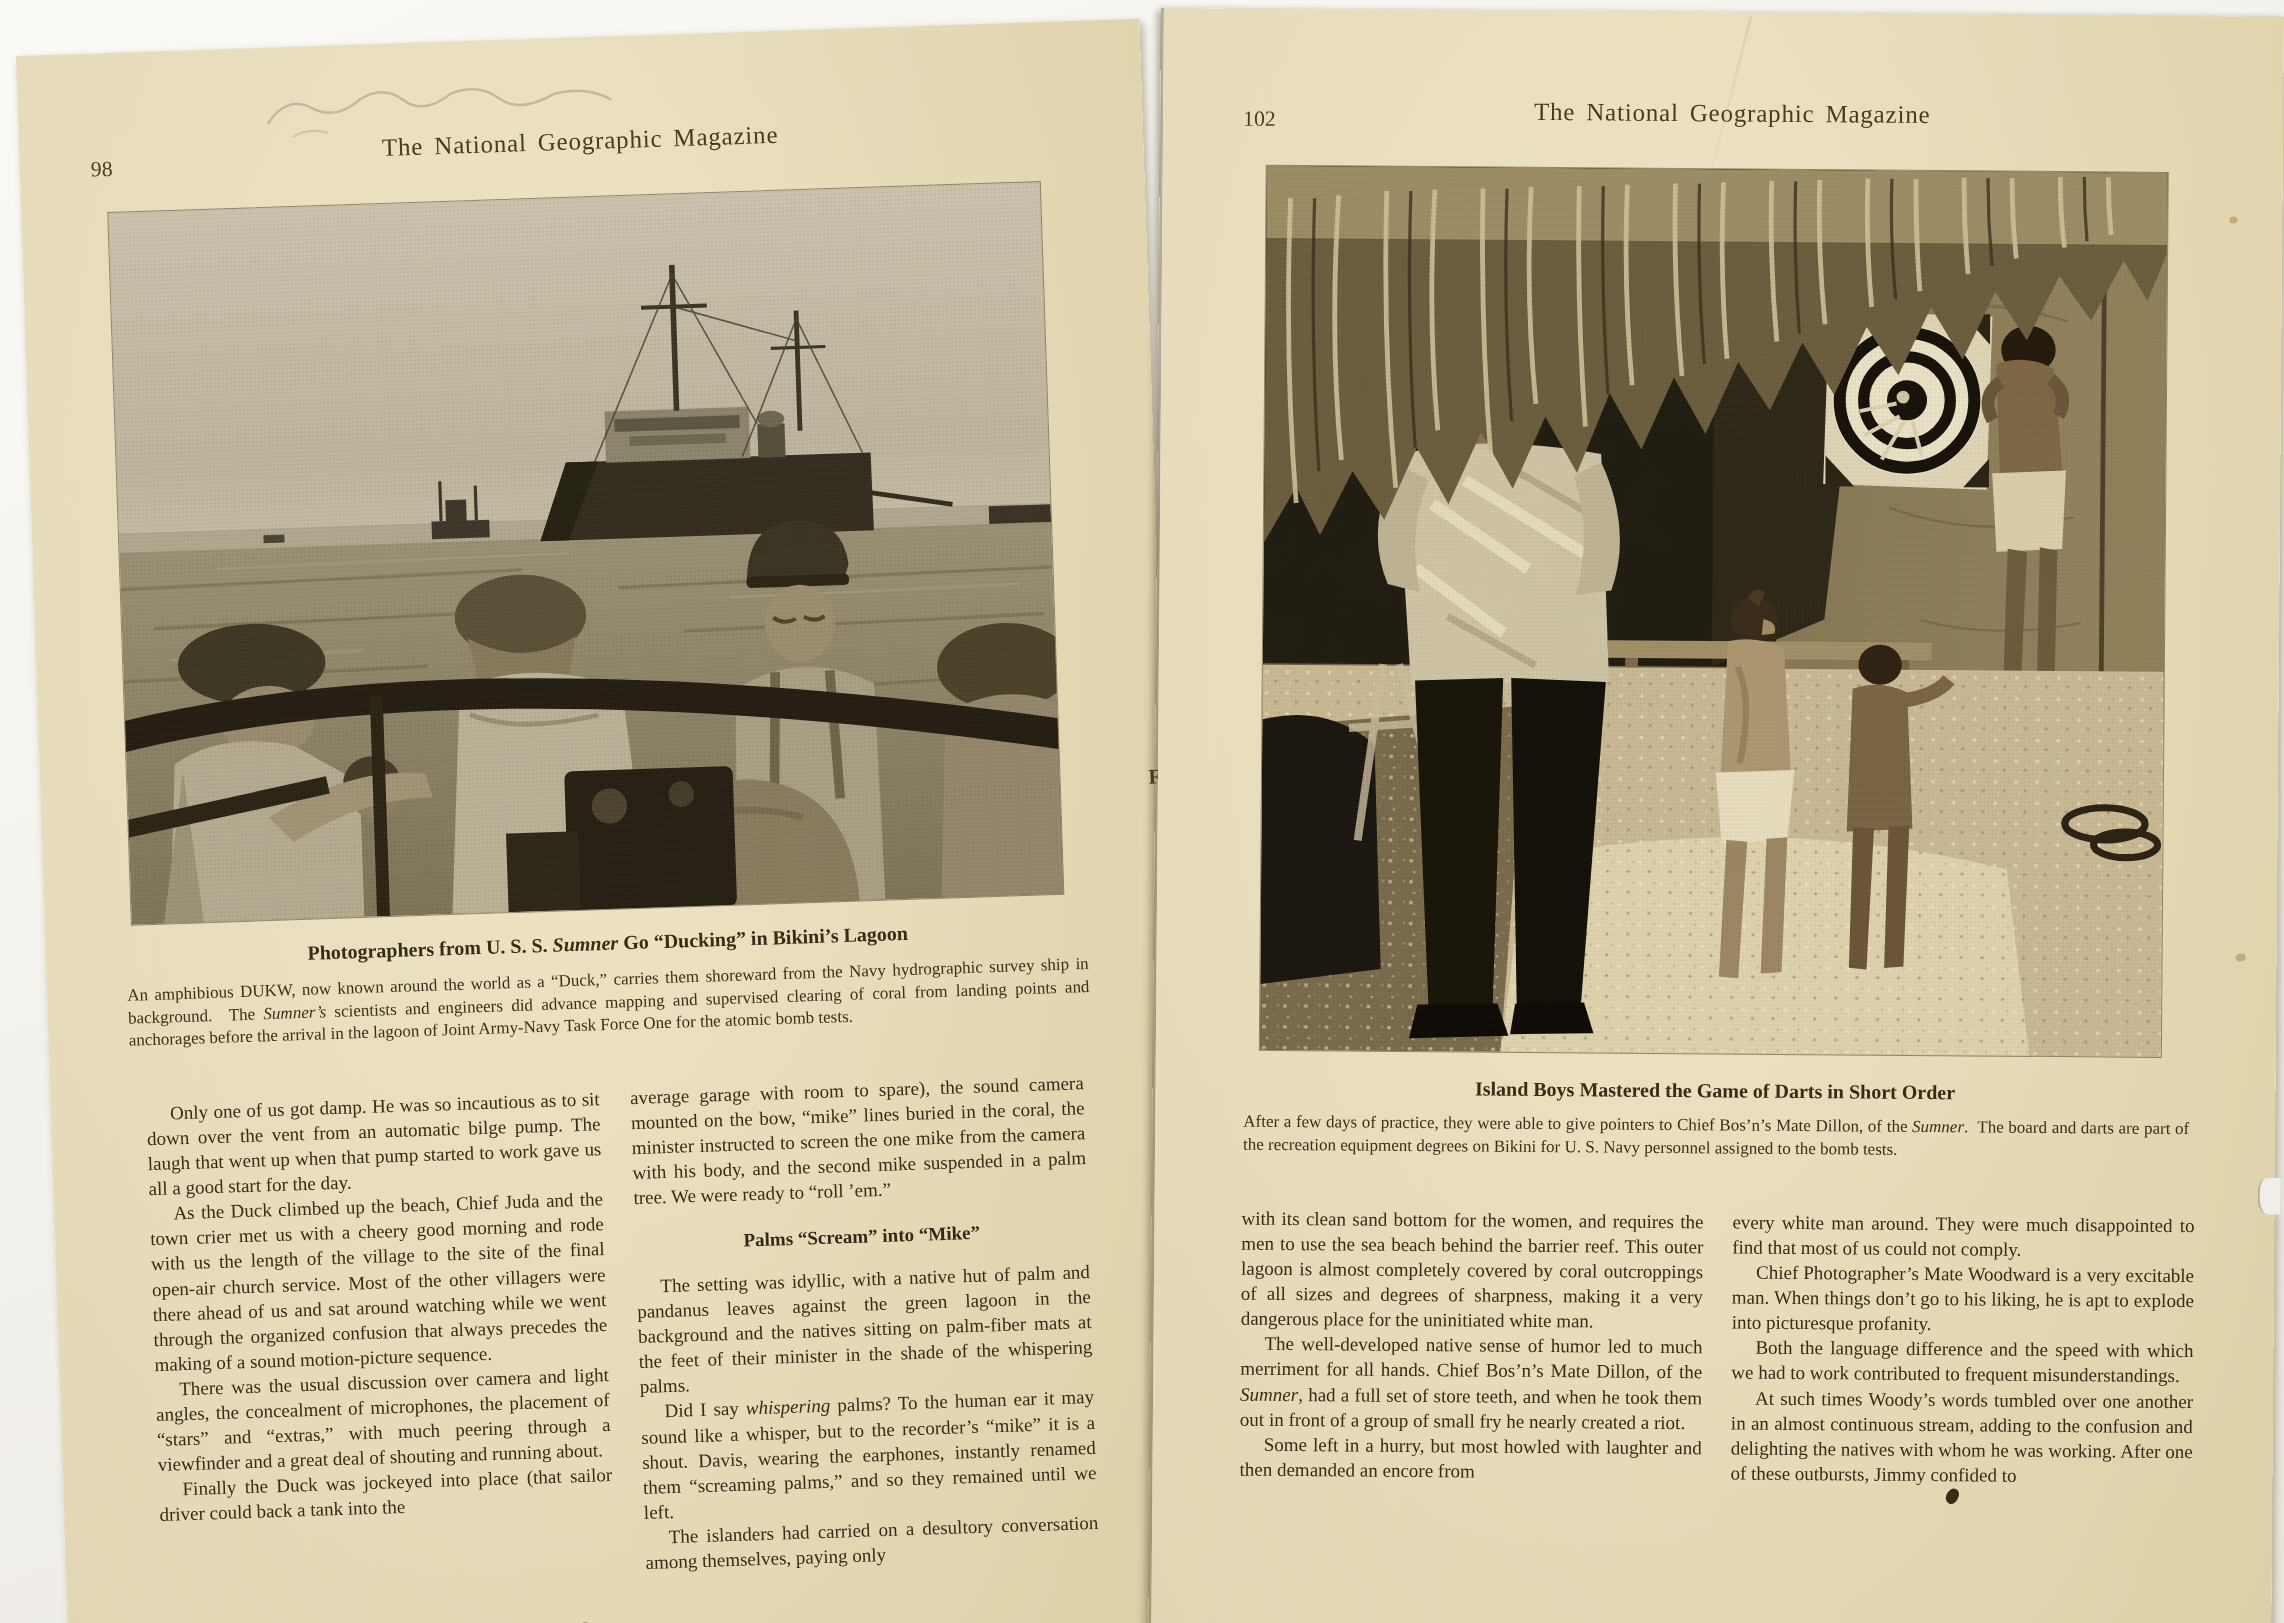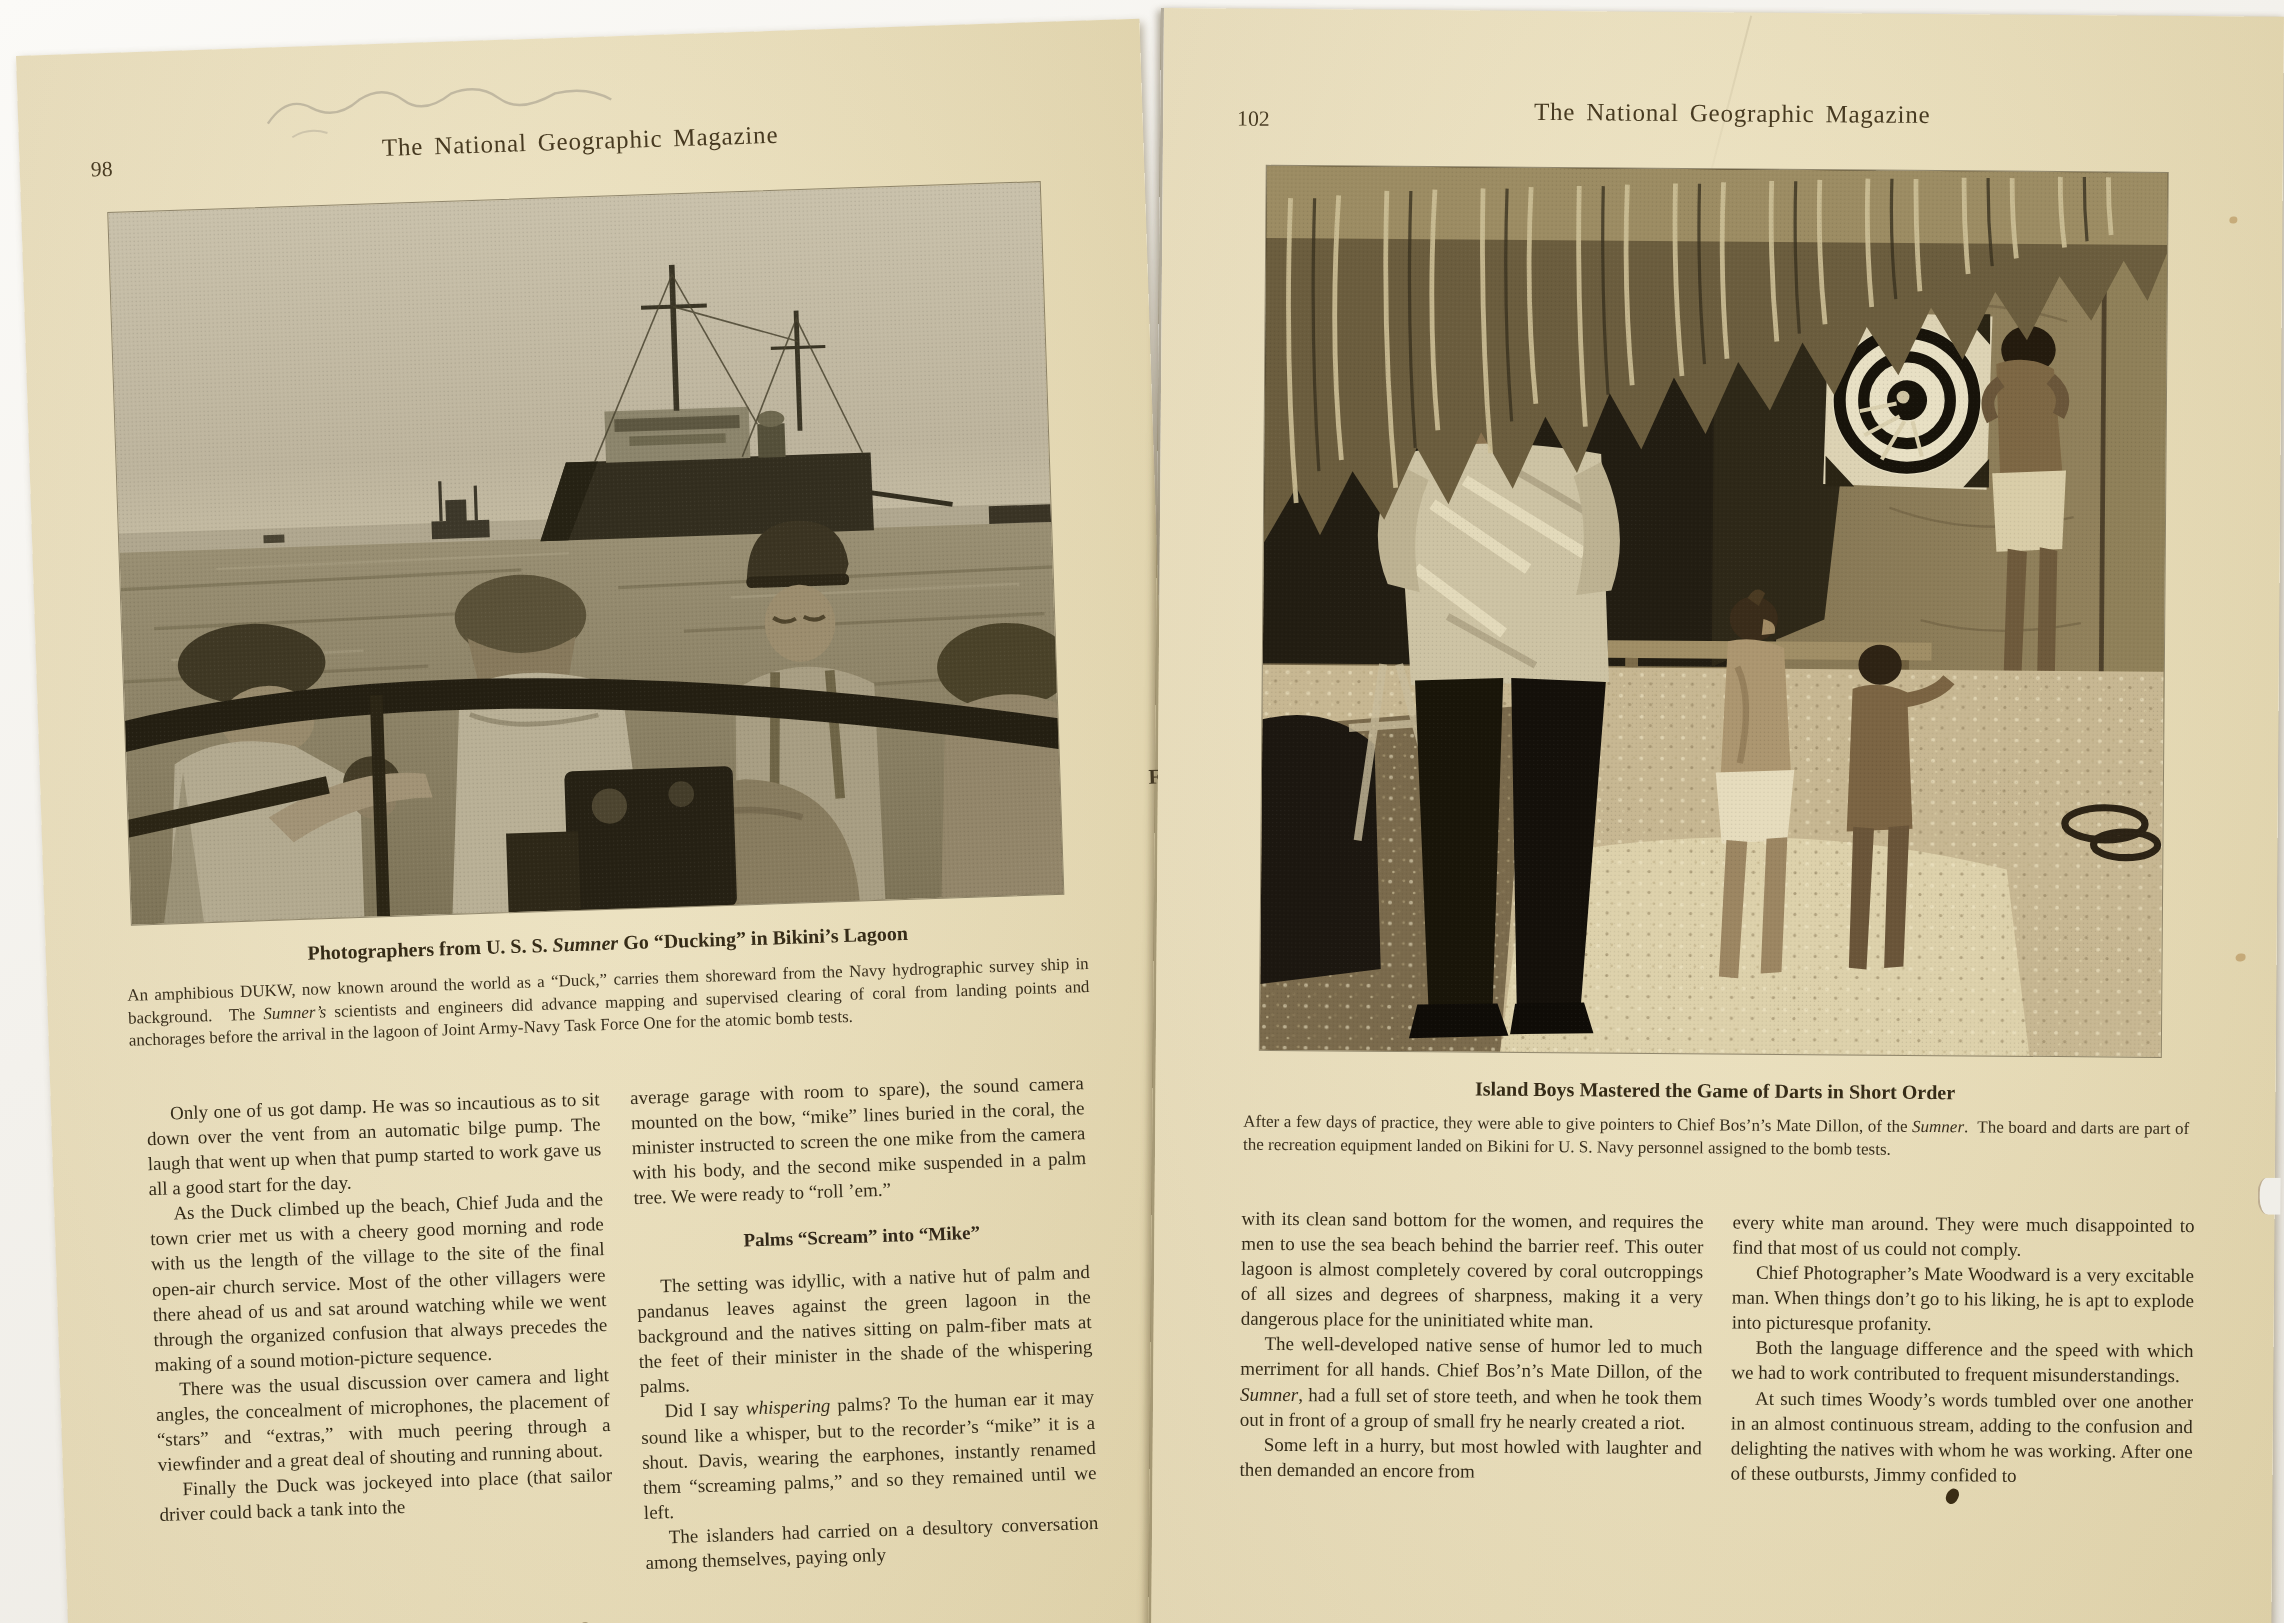--- a/index.html
+++ b/index.html
@@ -190,21 +190,21 @@
       <div class="edge-letter" style="right:3.2px;top:746px">F</div>
       <div class="spot" style="left:513px;top:1584px;width:7.2px;height:5.6px;background:#6d5c3a;opacity:.5"></div>
     </div>
   </div>
 
   <div class="page" id="right-page">
     <div class="page-paper"></div>
     <div class="content">
       <div class="crease" style="left:561px;top:0;height:209px;transform:rotate(14deg)"></div>
 
-      <div class="pagenum" style="left:74px;top:98px">102</div>
+      <div class="pagenum" style="left:80px;top:98px">102</div>
       <div class="runhead" style="left:96px;top:87px;width:946px">The National Geographic Magazine</div>
 
       <div class="photo" style="left:104px;top:157px;width:901px;height:884px">
         <svg viewBox="0 0 1124 1102" preserveAspectRatio="none">
           <defs>
             <pattern id="gravel" width="26" height="26" patternUnits="userSpaceOnUse">
               <circle cx="5" cy="7" r="2.4" fill="#f1e8c8"></circle>
               <circle cx="16" cy="18" r="2" fill="#8d7c5a"></circle>
               <circle cx="22" cy="6" r="1.7" fill="#b8a87f"></circle>
               <circle cx="9" cy="21" r="1.6" fill="#e2d6ae"></circle>
@@ -352,21 +352,21 @@
               <path d="M780,10 q-2,75 6,150"></path>
                 <path d="M900,8 q0,56 6,110"></path>
               <path d="M1020,6 q0,40 4,80"></path>
             </g>
           </g>
           <rect x="0" y="0" width="1124" height="1102" fill="url(#grain2)"></rect>
         </svg>
       </div>
 
       <div class="cap-title" style="left:80px;top:1067px;width:959px"><span>Island Boys Mastered the Game of Darts in Short Order</span></div>
-      <div class="cap-body" style="left:88px;top:1102px;width:946px"><span>After a few days of practice, they were able to give pointers to Chief Bos’n’s Mate Dillon, of the </span><span class="it">Sumner</span><span>.  The board and darts are part of the recreation equipment landed on Bikini for U. S. Navy personnel assigned to the bomb tests.</span></div>
+      <div class="cap-body" style="left:88px;top:1102px;width:946px"><span>After a few days of practice, they were able to give pointers to Chief Bos’n’s Mate Dillon, of the </span><span class="it">Sumner</span><span>.  The board and darts are part of the recreation equipment degrees on Bikini for U. S. Navy personnel assigned to the bomb tests.</span></div>
 
       <div class="cols" style="left:87px;top:1197px;width:953px;gap:29px">
         <div class="col" style="width:462px">
           <p><span>with its clean sand bottom for the women, and requires the men to use the sea beach behind the barrier reef.  This outer lagoon is almost completely covered by coral outcroppings of all sizes and degrees of sharpness, making it a very dangerous place for the uninitiated white man.</span></p>
           <p class="ind"><span>The well-developed native sense of humor led to much merriment for all hands.  Chief Bos’n’s Mate Dillon, of the </span><span class="it">Sumner</span><span>, had a full set of store teeth, and when he took them out in front of a group of small fry he nearly created a riot.</span></p>
           <p class="ind"><span>Some left in a hurry, but most howled with laughter and then demanded an encore from</span></p>
         </div>
         <div class="col" style="width:462px">
           <p><span>every white man around.  They were much disappointed to find that most of us could not comply.</span></p>
           <p class="ind"><span>Chief Photographer’s Mate Woodward is a very excitable man.  When things don’t go to his liking, he is apt to explode into picturesque profanity.</span></p>

